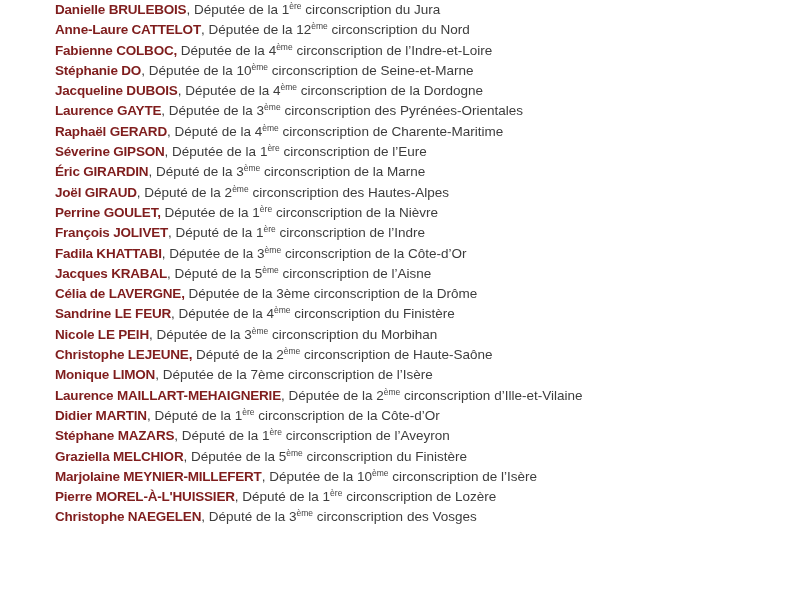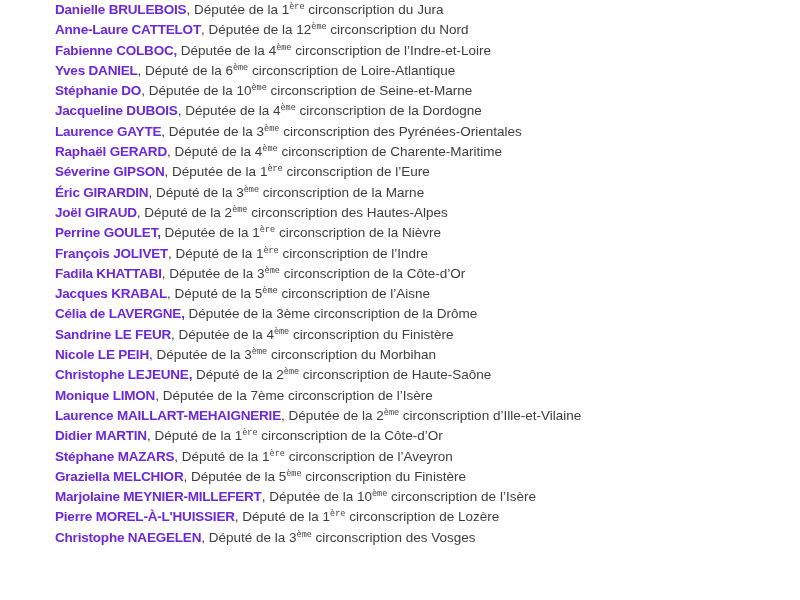--- a/index.html
+++ b/index.html
@@ -24,43 +24,41 @@
   }
   .row {
     height: 20.3px;
     line-height: 20.3px;
     font-size: 13.5px;
     white-space: nowrap;
     color: #3d3d3d;
   }
   .row .bold {
     font-weight: 700;
-    color: #6d28d9;
+    color: #7f1d1d;
     letter-spacing: -0.2px;
   }
   .row .sup {
     font-size: 8.5px;
     vertical-align: super;
     line-height: 0;
-    font-family: Liberation Mono, monospace;
   }
 </style>
 </head>
 <body>
 
 <div class="page">
   <div class="list" id="deputy-list">
   <div class="row"><span class="bold">Danielle BRULEBOIS</span><span class="pre">, Députée de la 1</span><span class="sup">ère</span><span class="post"> circonscription du Jura</span></div>
 
   <div class="row"><span class="bold">Anne-Laure CATTELOT</span><span class="pre">, Députée de la 12</span><span class="sup">ème</span><span class="post"> circonscription du Nord</span></div>
 
   <div class="row"><span class="bold">Fabienne COLBOC,</span><span class="pre"> Députée de la 4</span><span class="sup">ème</span><span class="post"> circonscription de l’Indre-et-Loire</span></div>
 
 
-  <div class="row"><span class="bold">Yves DANIEL</span><span class="pre">, Député de la 6</span><span class="sup">ème</span><span class="post"> circonscription de Loire-Atlantique</span></div>
 
   <div class="row"><span class="bold">Stéphanie DO</span><span class="pre">, Députée de la 10</span><span class="sup">ème</span><span class="post"> circonscription de Seine-et-Marne</span></div>
 
   <div class="row"><span class="bold">Jacqueline DUBOIS</span><span class="pre">, Députée de la 4</span><span class="sup">ème</span><span class="post"> circonscription de la Dordogne</span></div>
 
   <div class="row"><span class="bold">Laurence GAYTE</span><span class="pre">, Députée de la 3</span><span class="sup">ème</span><span class="post"> circonscription des Pyrénées-Orientales</span></div>
 
   <div class="row"><span class="bold">Raphaël GERARD</span><span class="pre">, Député de la 4</span><span class="sup">ème</span><span class="post"> circonscription de Charente-Maritime</span></div>
 
   <div class="row"><span class="bold">Séverine GIPSON</span><span class="pre">, Députée de la 1</span><span class="sup">ère</span><span class="post"> circonscription de l’Eure</span></div>

